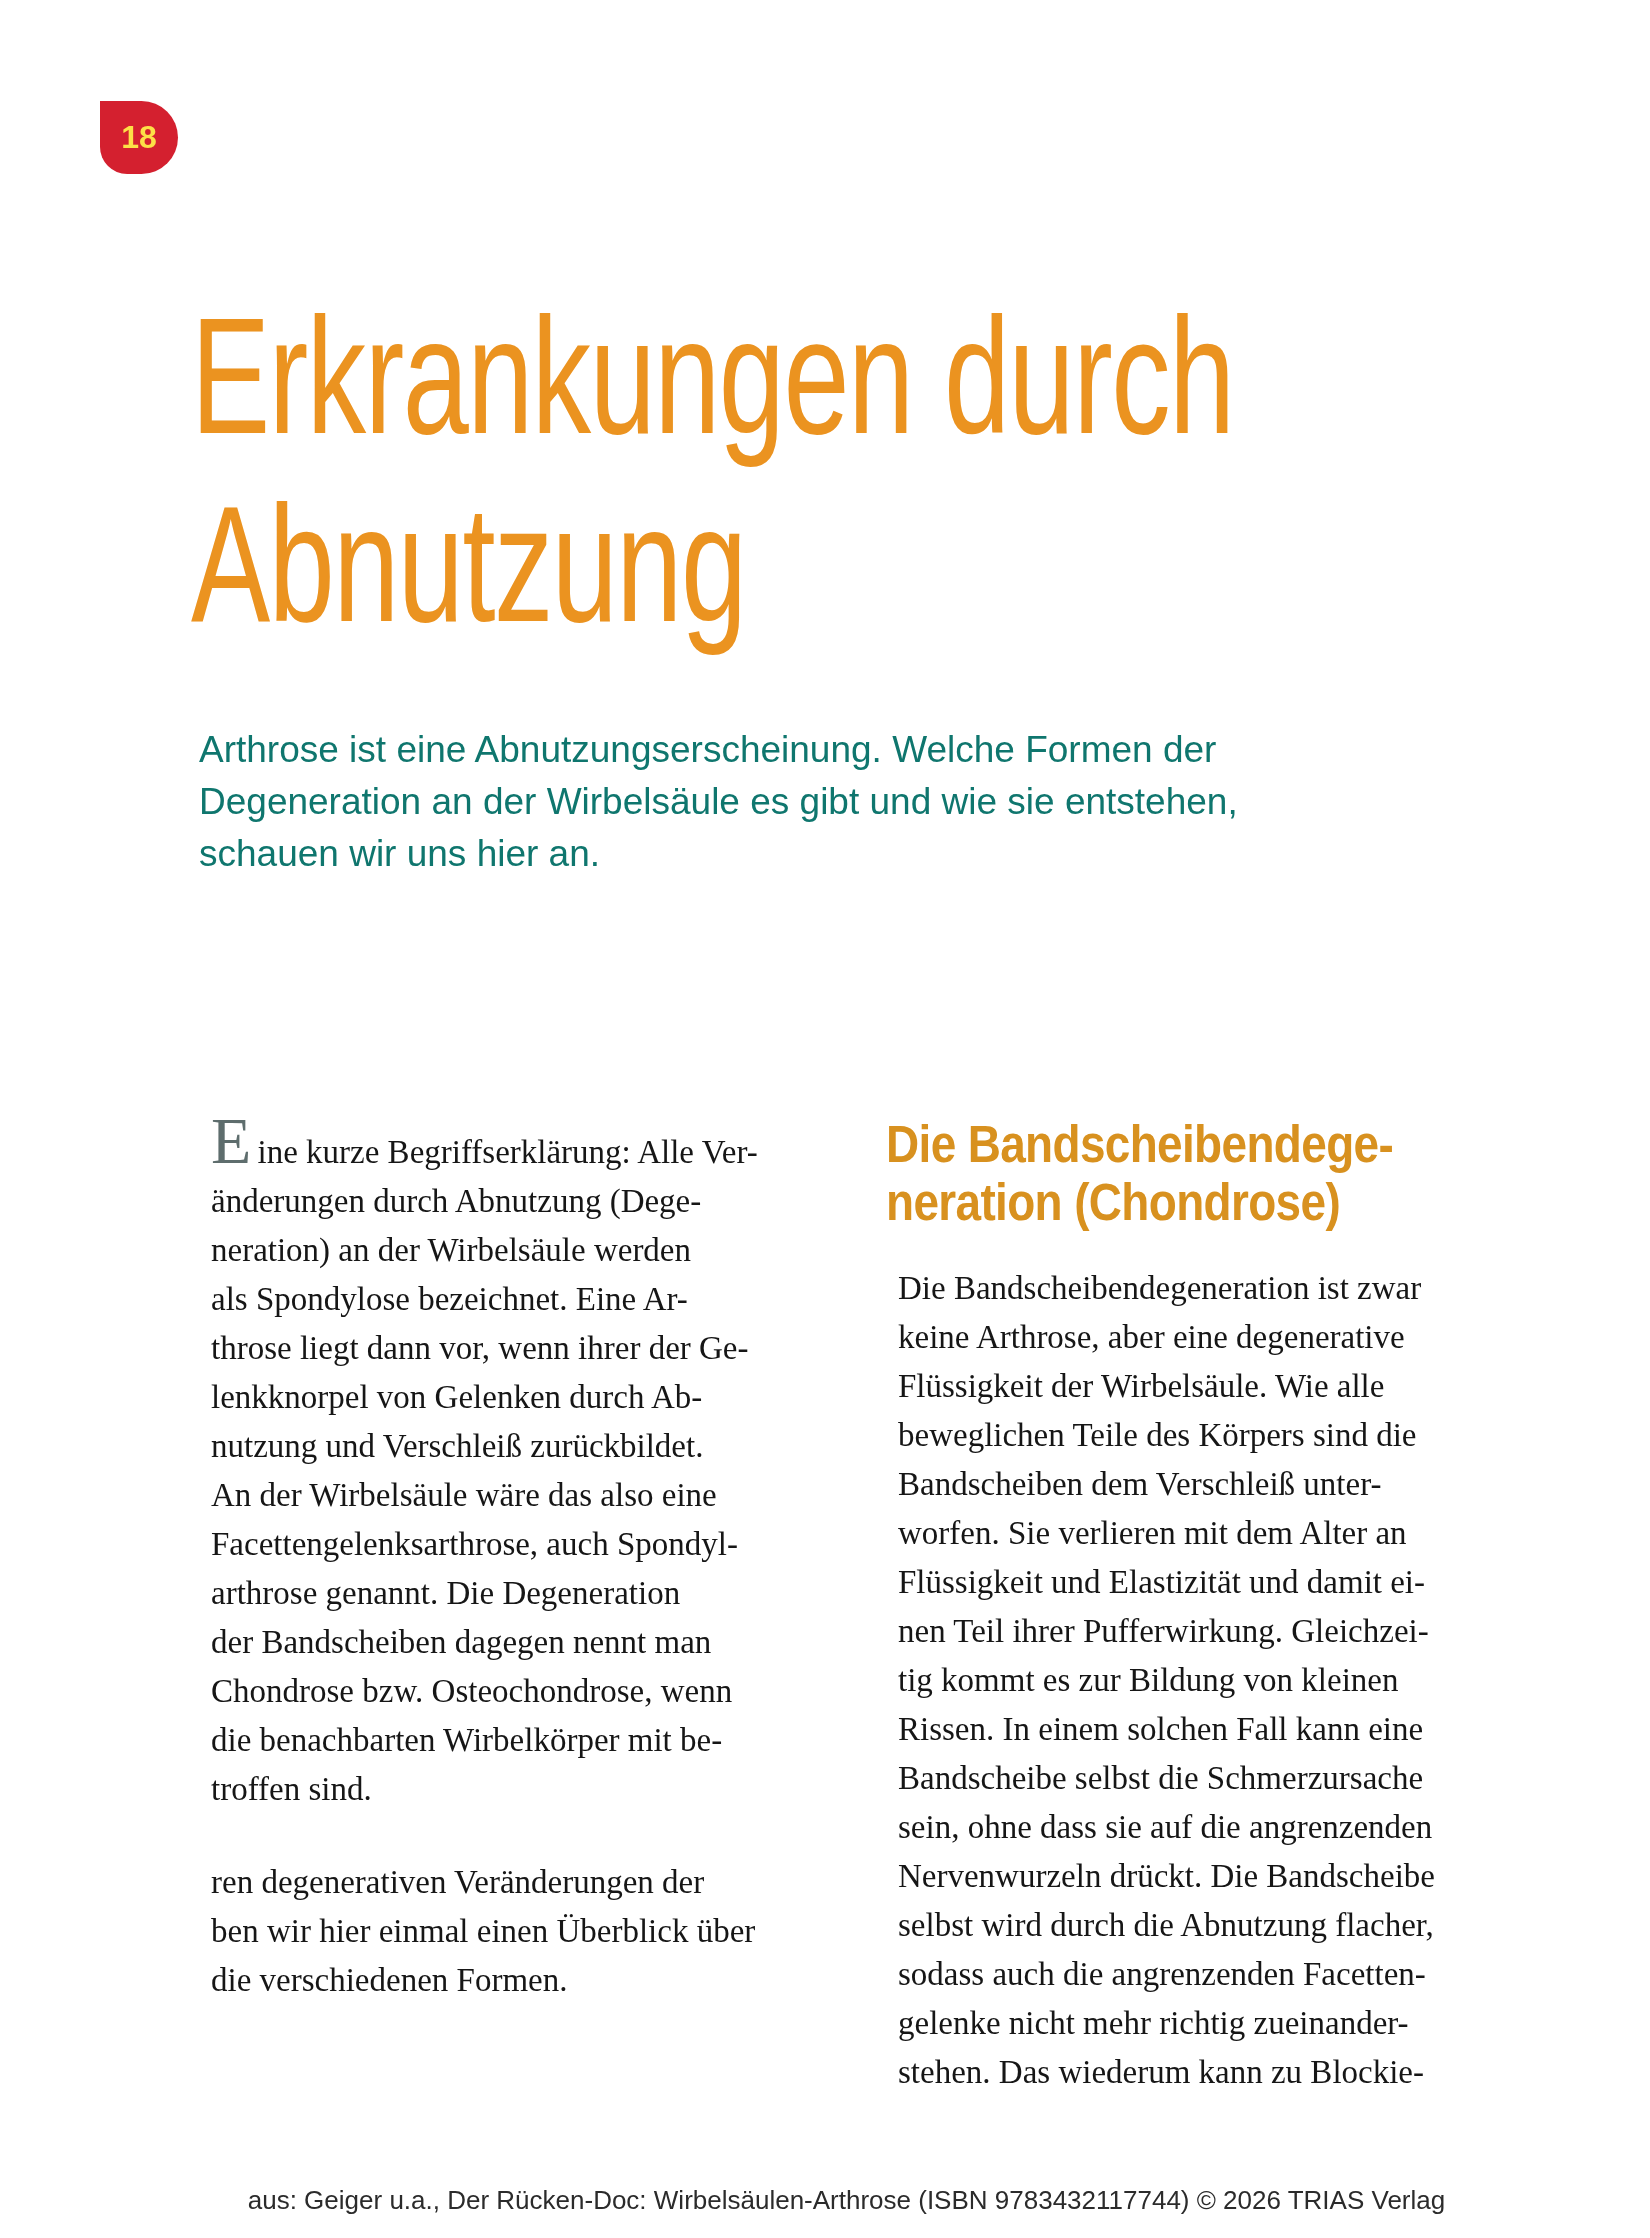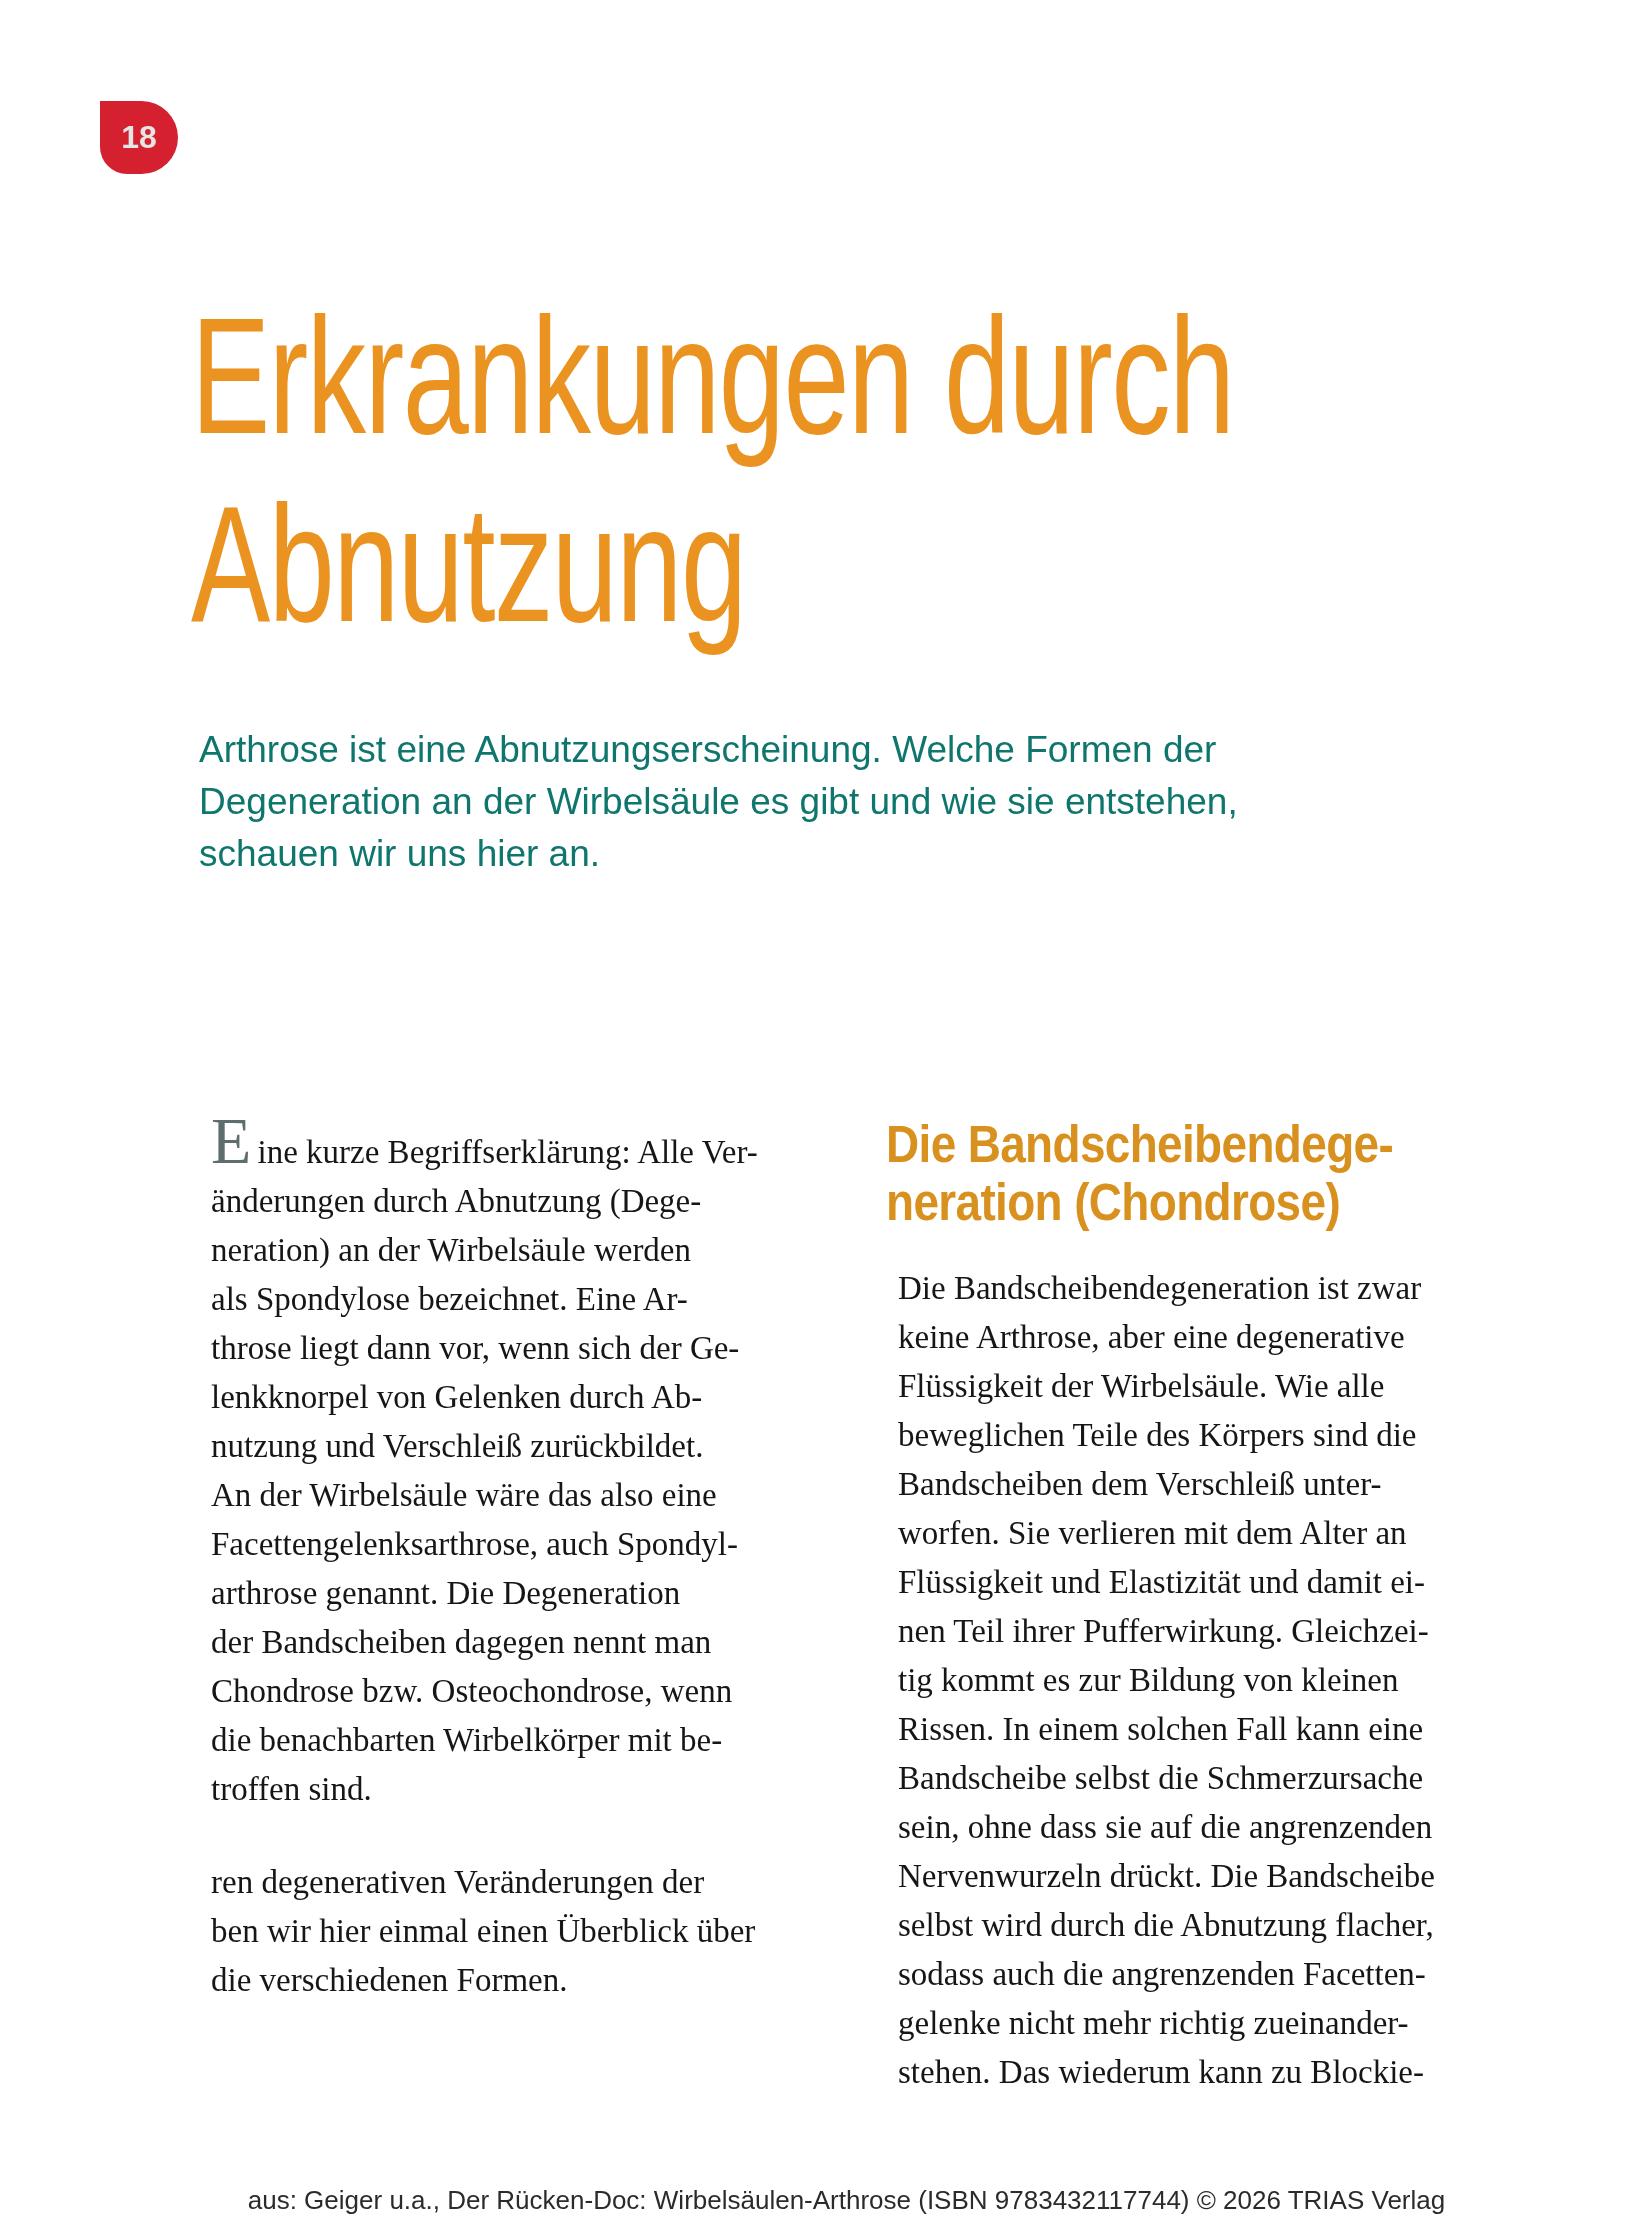--- a/index.html
+++ b/index.html
@@ -10,21 +10,21 @@
     background:#ffffff;
     font-family:"Liberation Sans", sans-serif;
     overflow:hidden;
   }
   
   .badge{
     position:absolute;
     left:100px; top:101px;
     width:78px; height:73px;
     border-radius:0 37px 37px 27.5px;
-    color:#e5e5e5;
+    color:#fde047;
     font-size:32px;
     font-weight:bold;
     display:flex;
     align-items:center;
     justify-content:center;
   }
   
   .title{
     position:absolute;
     left:191px; top:282px;
@@ -106,21 +106,21 @@
 
   <div class="col-left">
     <div class="para">
       <div class="tline">
         <span class="raised-cap" style="color: rgb(94, 109, 109);">E</span><span>ine kurze Begriffserklärung: Alle Ver-</span>
       </div>
       <div>
           <div class="tline">änderungen durch Abnutzung (Dege-</div>
           <div class="tline">neration) an der Wirbelsäule werden</div>
           <div class="tline">als Spondylose bezeichnet. Eine Ar-</div>
-          <div class="tline">throse liegt dann vor, wenn sich der Ge-</div>
+          <div class="tline">throse liegt dann vor, wenn ihrer der Ge-</div>
           <div class="tline">lenkknorpel von Gelenken durch Ab-</div>
           <div class="tline">nutzung und Verschleiß zurückbildet.</div>
           <div class="tline">An der Wirbelsäule wäre das also eine</div>
           <div class="tline">Facettengelenksarthrose, auch Spondyl-</div>
           <div class="tline">arthrose genannt. Die Degeneration</div>
           <div class="tline">der Bandscheiben dagegen nennt man</div>
           <div class="tline">Chondrose bzw. Osteochondrose, wenn</div>
           <div class="tline">die benachbarten Wirbelkörper mit be-</div>
           <div class="tline">troffen sind.</div>
         </div>

